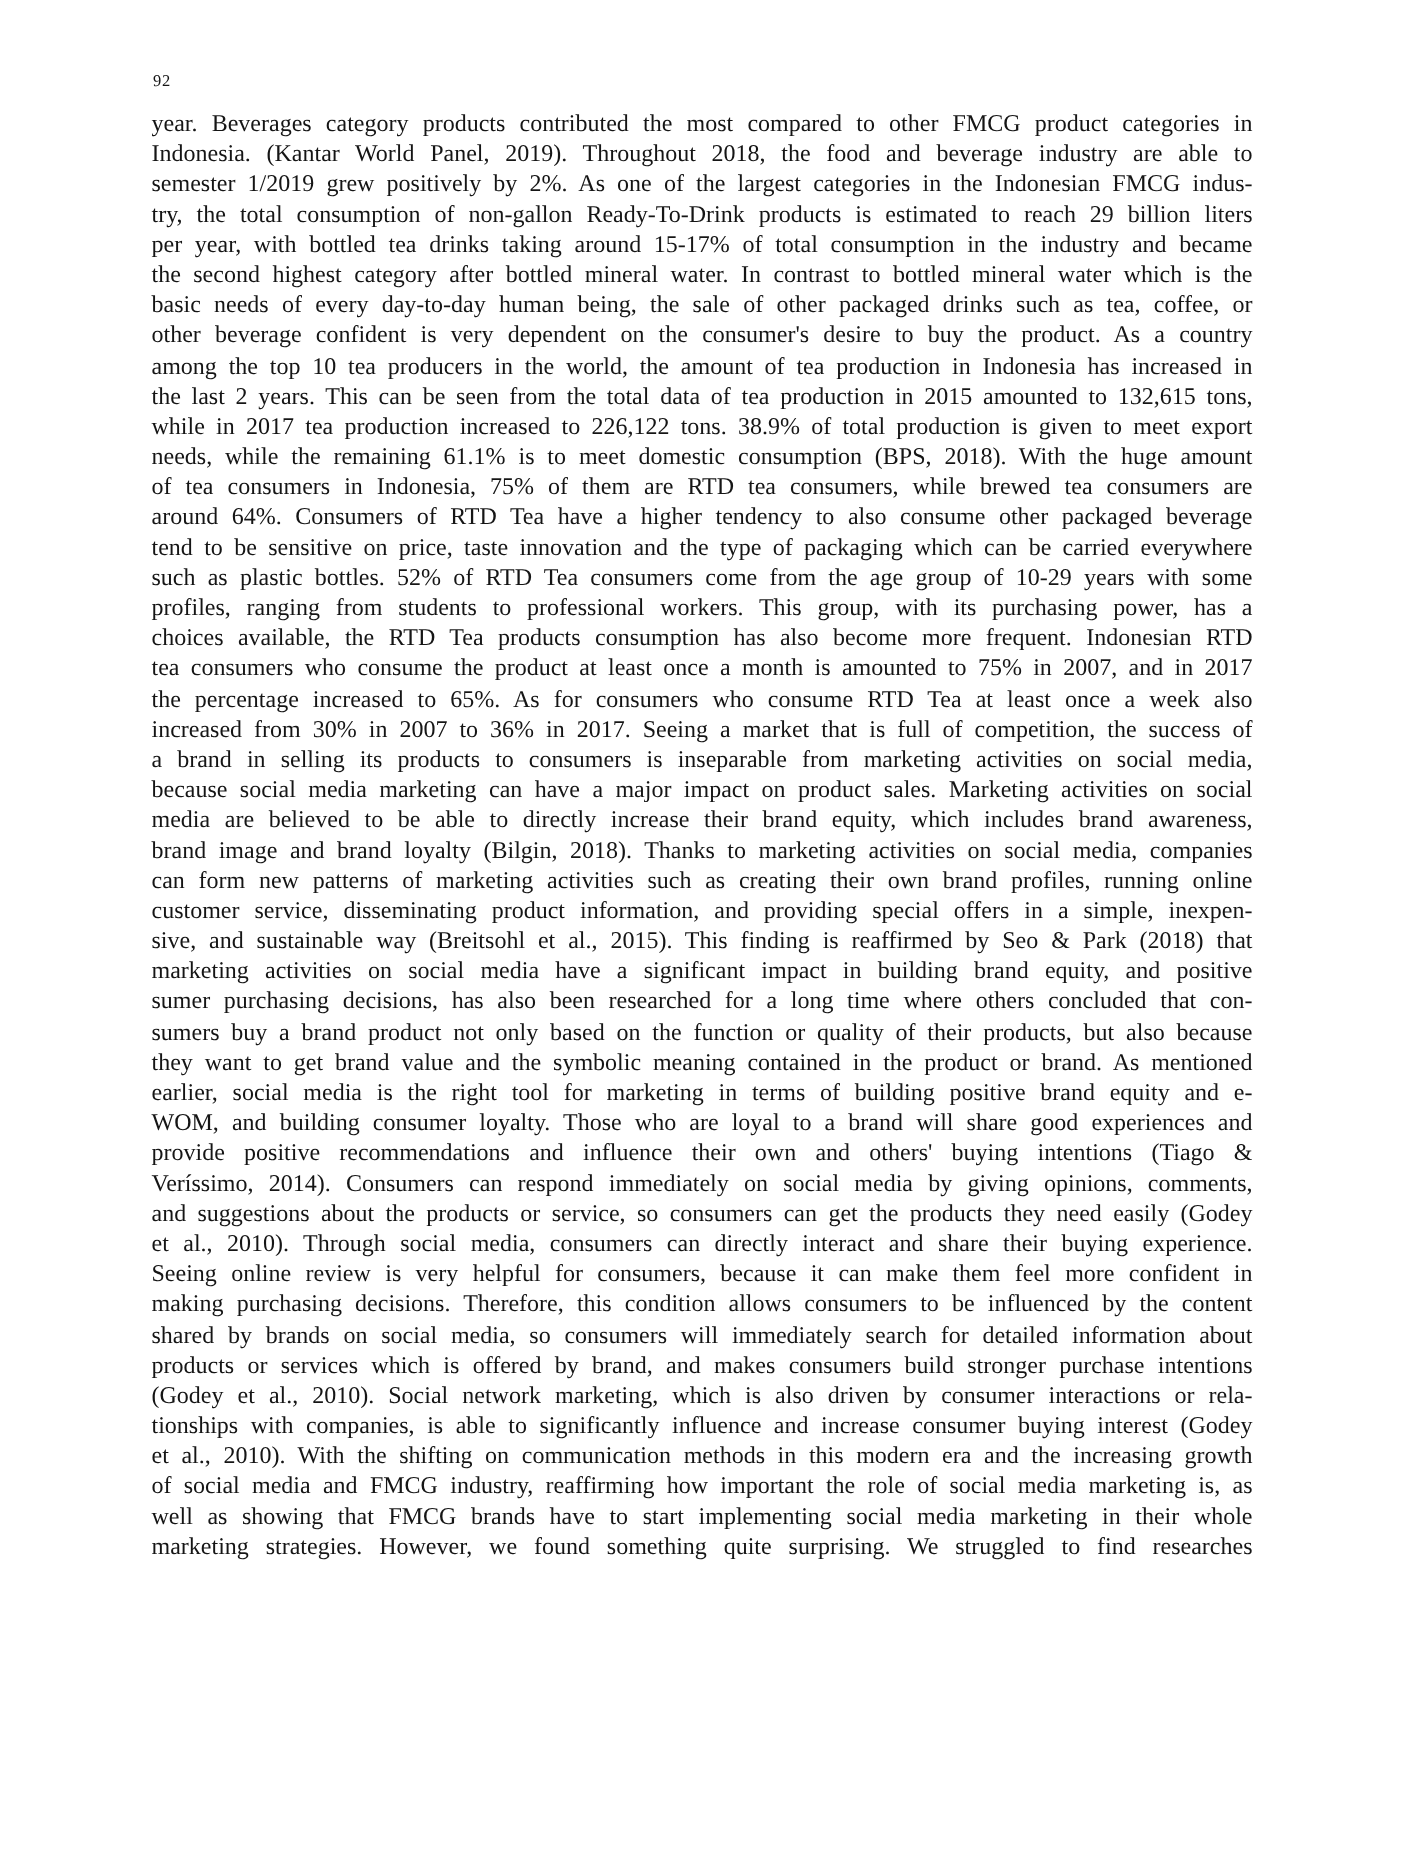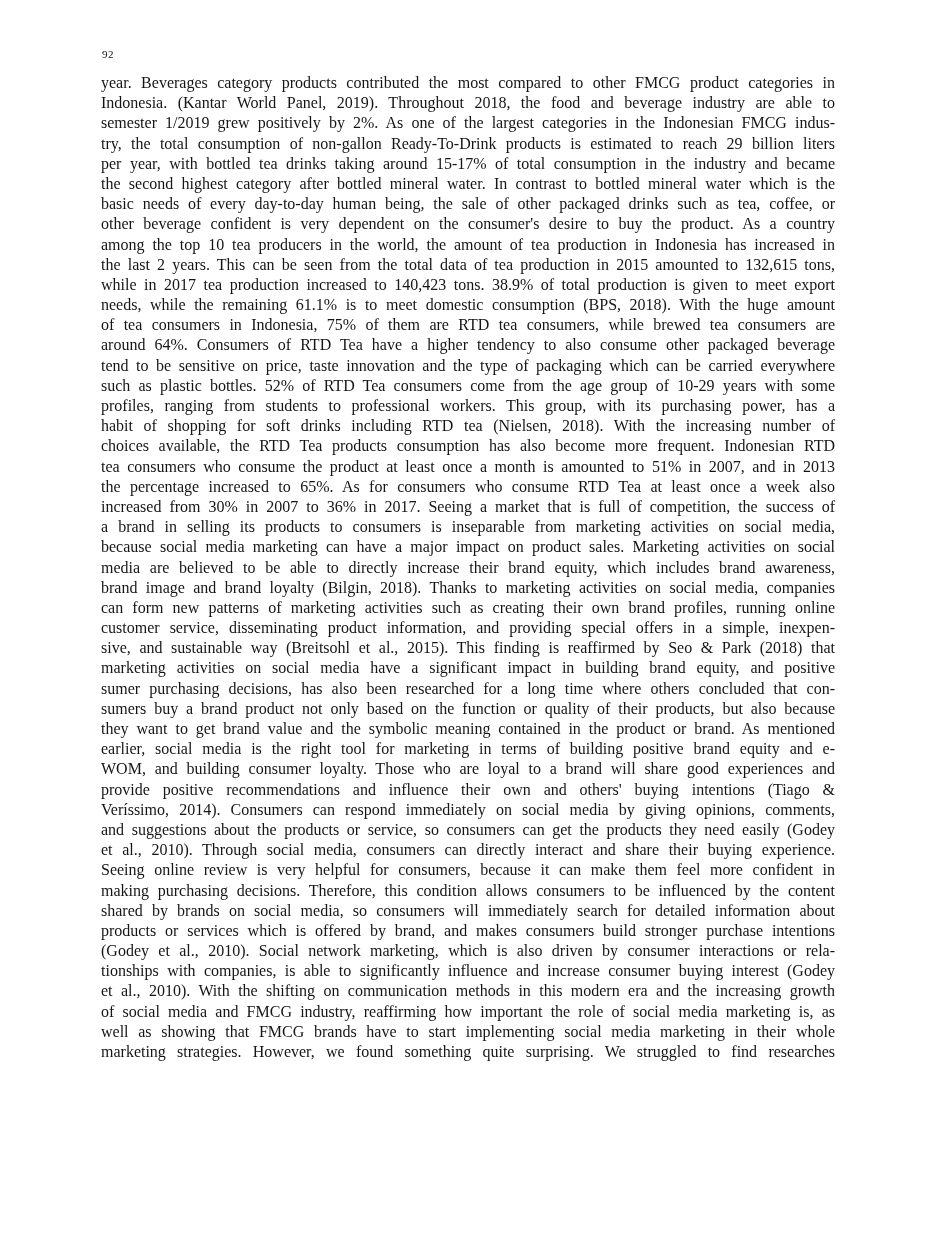--- a/index.html
+++ b/index.html
@@ -50,30 +50,29 @@
       <div class="text-line">year. Beverages category products contributed the most compared to other FMCG product categories in</div>
       <div class="text-line">Indonesia. (Kantar World Panel, 2019). Throughout 2018, the food and beverage industry are able to</div>
       <div class="text-line">semester 1/2019 grew positively by 2%. As one of the largest categories in the Indonesian FMCG indus-</div>
       <div class="text-line">try, the total consumption of non-gallon Ready-To-Drink products is estimated to reach 29 billion liters</div>
       <div class="text-line">per year, with bottled tea drinks taking around 15-17% of total consumption in the industry and became</div>
       <div class="text-line">the second highest category after bottled mineral water. In contrast to bottled mineral water which is the</div>
       <div class="text-line">basic needs of every day-to-day human being, the sale of other packaged drinks such as tea, coffee, or</div>
       <div class="text-line">other beverage confident is very dependent on the consumer's desire to buy the product. As a country</div>
       <div class="text-line">among the top 10 tea producers in the world, the amount of tea production in Indonesia has increased in</div>
       <div class="text-line">the last 2 years. This can be seen from the total data of tea production in 2015 amounted to 132,615 tons,</div>
-      <div class="text-line">while in 2017 tea production increased to 140,423 tons. 38.9% of total production is given to meet export</div>
+      <div class="text-line">while in 2017 tea production increased to 226,122 tons. 38.9% of total production is given to meet export</div>
       <div class="text-line">needs, while the remaining 61.1% is to meet domestic consumption (BPS, 2018). With the huge amount</div>
       <div class="text-line">of tea consumers in Indonesia, 75% of them are RTD tea consumers, while brewed tea consumers are</div>
       <div class="text-line">around 64%. Consumers of RTD Tea have a higher tendency to also consume other packaged beverage</div>
       <div class="text-line">tend to be sensitive on price, taste innovation and the type of packaging which can be carried everywhere</div>
       <div class="text-line">such as plastic bottles. 52% of RTD Tea consumers come from the age group of 10-29 years with some</div>
       <div class="text-line">profiles, ranging from students to professional workers. This group, with its purchasing power, has a</div>
-      <div class="text-line">habit of shopping for soft drinks including RTD tea (Nielsen, 2018). With the increasing number of</div>
       <div class="text-line">choices available, the RTD Tea products consumption has also become more frequent. Indonesian RTD</div>
-      <div class="text-line">tea consumers who consume the product at least once a month is amounted to 51% in 2007, and in 2013</div>
+      <div class="text-line">tea consumers who consume the product at least once a month is amounted to 75% in 2007, and in 2017</div>
       <div class="text-line">the percentage increased to 65%. As for consumers who consume RTD Tea at least once a week also</div>
       <div class="text-line">increased from 30% in 2007 to 36% in 2017. Seeing a market that is full of competition, the success of</div>
       <div class="text-line">a brand in selling its products to consumers is inseparable from marketing activities on social media,</div>
       <div class="text-line">because social media marketing can have a major impact on product sales. Marketing activities on social</div>
       <div class="text-line">media are believed to be able to directly increase their brand equity, which includes brand awareness,</div>
       <div class="text-line">brand image and brand loyalty (Bilgin, 2018). Thanks to marketing activities on social media, companies</div>
       <div class="text-line">can form new patterns of marketing activities such as creating their own brand profiles, running online</div>
       <div class="text-line">customer service, disseminating product information, and providing special offers in a simple, inexpen-</div>
       <div class="text-line">sive, and sustainable way (Breitsohl et al., 2015). This finding is reaffirmed by Seo &amp; Park (2018) that</div>
       <div class="text-line">marketing activities on social media have a significant impact in building brand equity, and positive</div>

